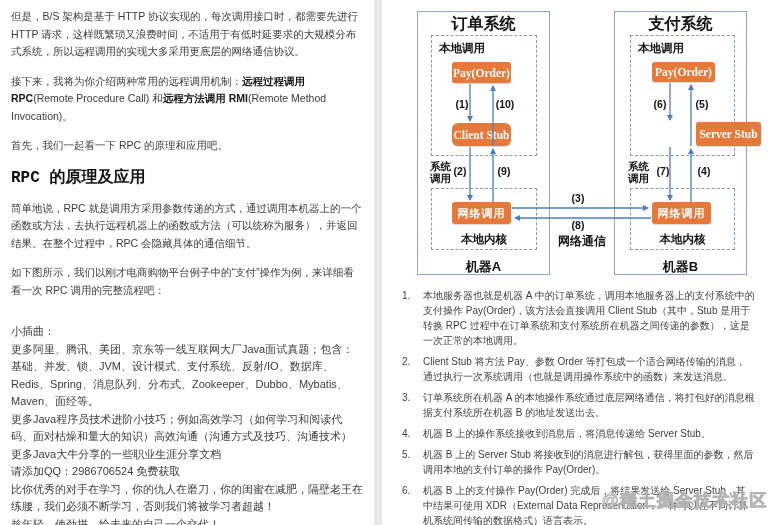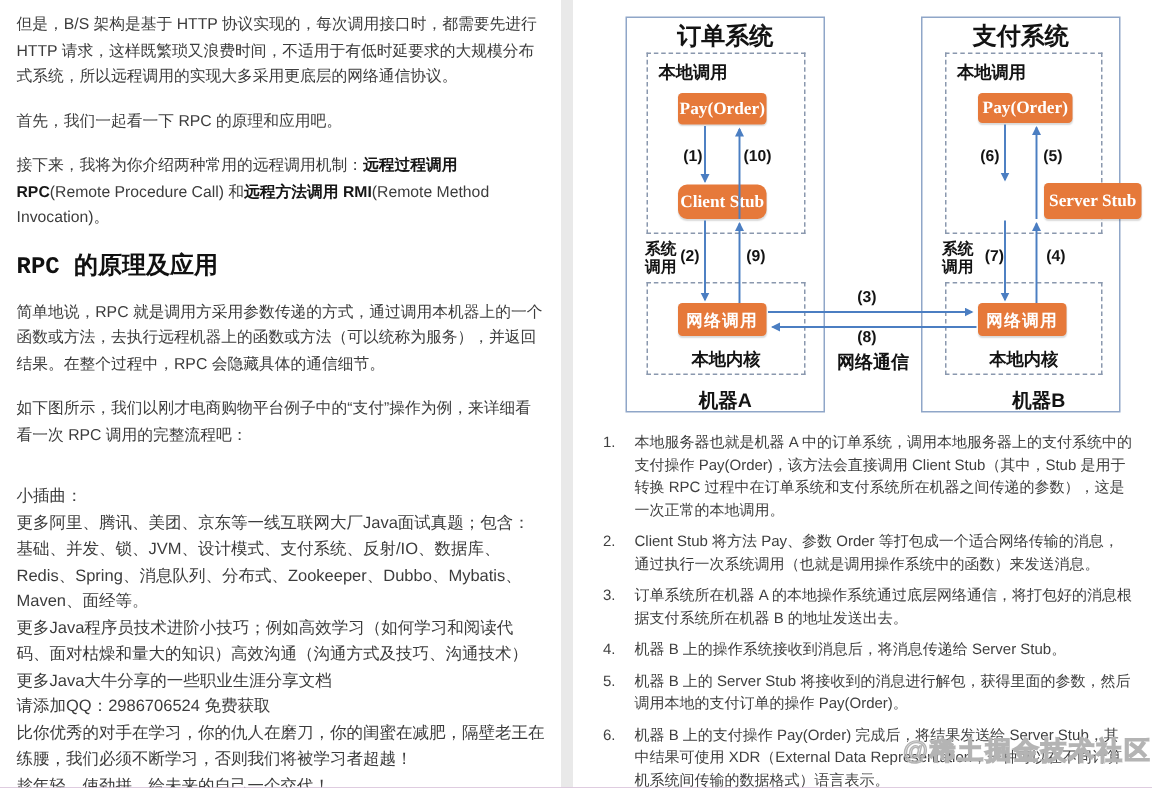--- a/index.html
+++ b/index.html
@@ -1,18 +1,18 @@
 <!DOCTYPE html>
 <html><head>
 <meta charset="utf-8">
 <style>
   * { margin:0; padding:0; box-sizing:border-box; }
   html,body { background:#ffffff; }
   #app {
-    position:relative; width:768px; height:525px; background:#701a75;
+    position:relative; width:768px; height:525px; background:#0f172a;
     overflow:hidden; font-family:"Liberation Sans","DejaVu Sans",sans-serif;
     color:#3c3c3c;
   }
   
   .left-page {
     position:absolute; left:0; top:0; width:374px; height:525px;
     background:#fff; padding:8px 10px 0 11px;
   }
   .para { font-size:10.5px; line-height:17.5px; margin-bottom:12px; color:#3c3c3c; }
   .para b { color:#171717; }
@@ -50,22 +50,22 @@
     -webkit-text-stroke:0.9px #b4b4b4; white-space:nowrap; pointer-events:none;
   }
 </style>
 </head>
 <body>
 
 <div id="app">
 
   <div class="left-page">
     <p class="para">但是，B/S 架构是基于 HTTP 协议实现的，每次调用接口时，都需要先进行 HTTP 请求，这样既繁琐又浪费时间，不适用于有低时延要求的大规模分布式系统，所以远程调用的实现大多采用更底层的网络通信协议。</p>
+    <p class="para"><span>接下来，我将为你介绍两种常用的远程调用机制：</span><b>远程过程调用 RPC</b><span>(Remote Procedure Call) 和</span><b>远程方法调用 RMI</b><span>(Remote Method Invocation)。</span></p>
     <p class="para">首先，我们一起看一下 RPC 的原理和应用吧。</p>
-    <p class="para"><span>接下来，我将为你介绍两种常用的远程调用机制：</span><b>远程过程调用 RPC</b><span>(Remote Procedure Call) 和</span><b>远程方法调用 RMI</b><span>(Remote Method Invocation)。</span></p>
     <h3 class="doc-heading">RPC 的原理及应用</h3>
     <p class="para">简单地说，RPC 就是调用方采用参数传递的方式，通过调用本机器上的一个函数或方法，去执行远程机器上的函数或方法（可以统称为服务），并返回结果。在整个过程中，RPC 会隐藏具体的通信细节。</p>
     <p class="para">如下图所示，我们以刚才电商购物平台例子中的“支付”操作为例，来详细看看一次 RPC 调用的完整流程吧：</p>
     <div class="promo">
       <div>小插曲：</div>
       <div>更多阿里、腾讯、美团、京东等一线互联网大厂Java面试真题；包含：基础、并发、锁、JVM、设计模式、支付系统、反射/IO、数据库、Redis、Spring、消息队列、分布式、Zookeeper、Dubbo、Mybatis、Maven、面经等。</div>
       <div>更多Java程序员技术进阶小技巧；例如高效学习（如何学习和阅读代码、面对枯燥和量大的知识）高效沟通（沟通方式及技巧、沟通技术）</div>
       <div>更多Java大牛分享的一些职业生涯分享文档</div>
       <div>请添加QQ：2986706524  免费获取</div>
       <div>比你优秀的对手在学习，你的仇人在磨刀，你的闺蜜在减肥，隔壁老王在练腰，我们必须不断学习，否则我们将被学习者超越！</div>
@@ -102,21 +102,21 @@
       <div class="obox en" style="left:270px; top:62px; width:63px; height:20px;">Pay(Order)</div>
       <div class="alabel" style="left:265px; top:98px;">(6)</div>
       <div class="alabel" style="left:307px; top:98px;">(5)</div>
       <div class="obox en" style="left:270px; top:122px; width:65px; height:24px;margin-left:44px;">Server Stub</div>
       <div class="syscall" style="left:246px; top:160px;">系统调用</div>
       <div class="alabel" style="left:268px; top:165px;">(7)</div>
       <div class="alabel" style="left:309px; top:165px;">(4)</div>
       <div class="dashed-box" style="left:248px; top:188px; width:105px; height:62px;"></div>
       <div class="obox cn" style="left:270px; top:202px; width:59px; height:22px;">网络调用</div>
       <div class="mid-label" style="left:248px; top:232px; width:105px;">本地内核</div>
-      <div class="mid-label" style="left:232px; top:258px; width:133px; font-size:13px;margin-left:12px;">机器B</div>
+      <div class="mid-label" style="left:232px; top:258px; width:133px; font-size:13px;">机器B</div>
 
       <div class="alabel" style="left:183px; top:192px;">(3)</div>
       <div class="alabel" style="left:183px; top:219px;">(8)</div>
       <div class="mid-label" style="left:172px; top:233px; width:56px; font-size:12px;">网络通信</div>
 
       <svg class="arrows" width="386" height="284" viewBox="0 0 386 284">
         <defs>
           <marker id="ah" markerWidth="7" markerHeight="7" refX="5" refY="3" orient="auto" markerUnits="userSpaceOnUse">
             <path d="M0,0 L6,3 L0,6 Z" fill="#4b7ec2"></path>
           </marker>

